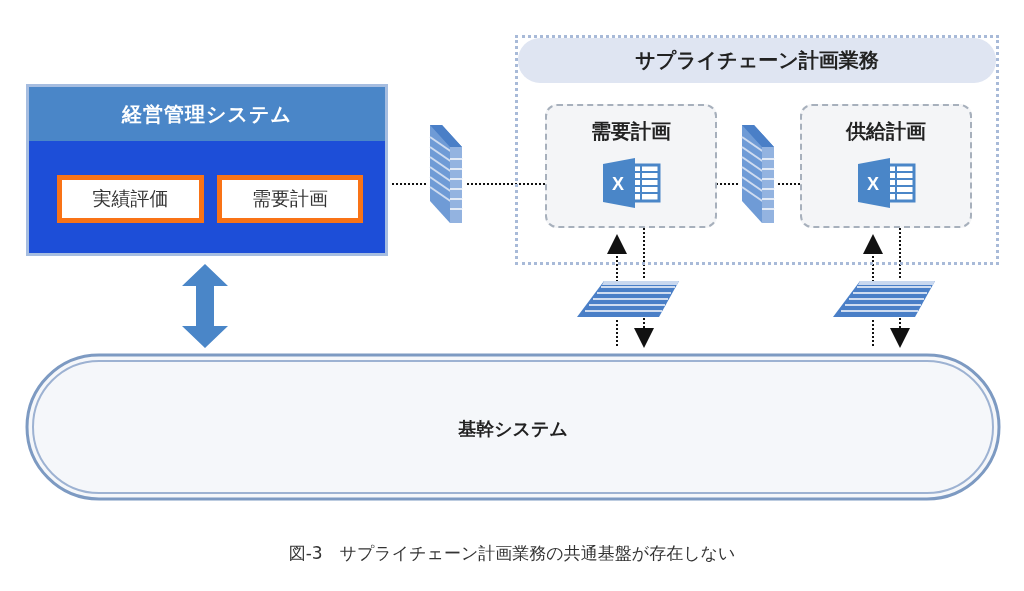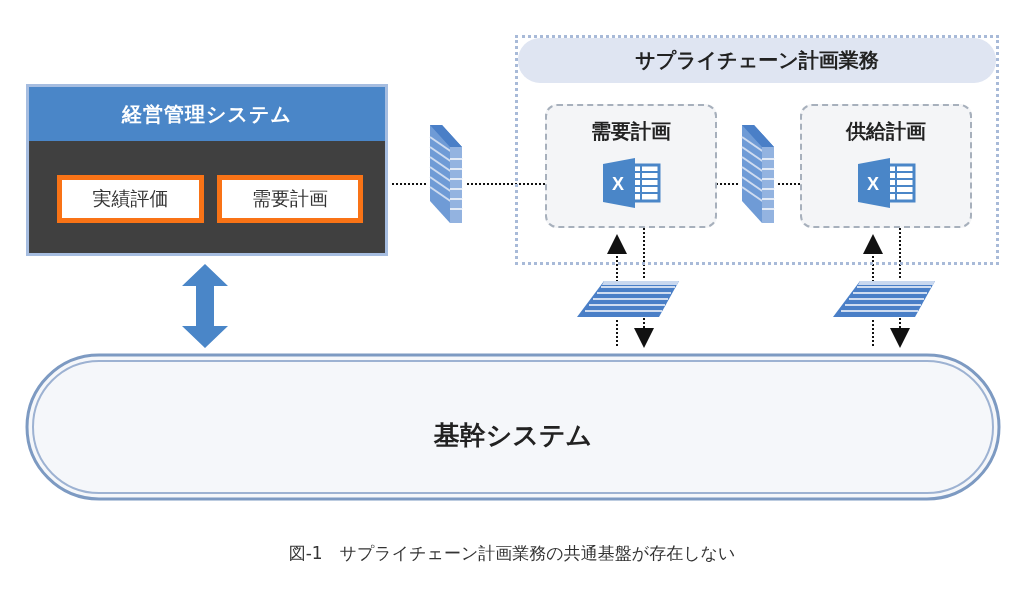--- a/index.html
+++ b/index.html
@@ -1,42 +1,42 @@
 <!DOCTYPE html>
 <html><head>
 <meta charset="utf-8">
 <style>
   html, body { margin:0; padding:0; background:#ffffff; }
   body { width:1024px; height:591px; position:relative; overflow:hidden;
          font-family:"DejaVu Sans", "Liberation Sans", sans-serif; color:#222; }
   .abs { position:absolute; }
 
   
-  #mgmt { left:26px; top:84px; width:362px; height:172px; background:#404040;
+  #mgmt { left:26px; top:84px; width:362px; height:172px; background:#1d4ed8;
           border:3px solid #a6bde0; box-sizing:border-box; }
   #mgmt-header { left:0; top:0; width:100%; height:54px; background:#4a86c8;
                  color:#fff; font-size:20px; font-weight:bold; display:flex;
                  align-items:center; justify-content:center; letter-spacing:1px; }
   .sub-box { top:88px; height:48px; background:#fff; border:5px solid #f97316;
              box-sizing:border-box; display:flex; align-items:center; justify-content:center;
              font-size:19px; color:#333; }
 
   
   #scm { left:515px; top:35px; width:484px; height:230px; border:3px dotted #a8bad8;
          box-sizing:border-box; }
   #scm-header { left:0; top:0; width:100%; height:45px; background:#dfe5f2; display:flex;
                 align-items:center; justify-content:center; font-size:20px; font-weight:bold; color:#222;border-radius:22px; }
   .plan-box { top:66px; height:124px; width:172px; border:2.5px dashed #a7b0bc; border-radius:12px;
               background:#f4f5f7; box-sizing:border-box; }
   .plan-title { left:0; top:12px; width:100%; text-align:center; font-size:20px; font-weight:bold; color:#222; }
 
   
   #base { left:24px; top:352px; width:978px; height:150px; }
-  #base-label { left:0; top:8px; width:100%; height:100%; display:flex; align-items:center;
-                justify-content:center; font-size:26px; font-weight:bold; color:#222; }
+  #base-label { left:0; top:2px; width:100%; height:100%; display:flex; align-items:center;
+                justify-content:center; font-size:18px; font-weight:bold; color:#222; }
 
   #caption { left:0; top:542px; width:1024px; text-align:center; font-size:17px; color:#333; }
 </style>
 </head>
 <body>
 
 <svg class="abs" style="left:0;top:0" width="1024" height="591">
   <defs>
     <marker id="ah" markerWidth="10" markerHeight="10" refX="8" refY="5" orient="auto">
       <path d="M0,0 L10,5 L0,10 z" fill="#111"></path>
@@ -167,13 +167,13 @@
       <polygon points="0,6 32,0 32,50 0,44" fill="#4a86c8"></polygon>
       <text x="15" y="32" text-anchor="middle" fill="#fff" font-size="18" font-weight="bold" font-family="Liberation Sans, sans-serif">X</text>
     </svg>
   </div>
 </div>
 
 <div id="base" class="abs">
   <div id="base-label" class="abs">基幹システム</div>
 </div>
 
-<div id="caption" class="abs">図-1　サプライチェーン計画業務の共通基盤が存在しない</div>
+<div id="caption" class="abs">図-3　サプライチェーン計画業務の共通基盤が存在しない</div>
 
 </body></html>

